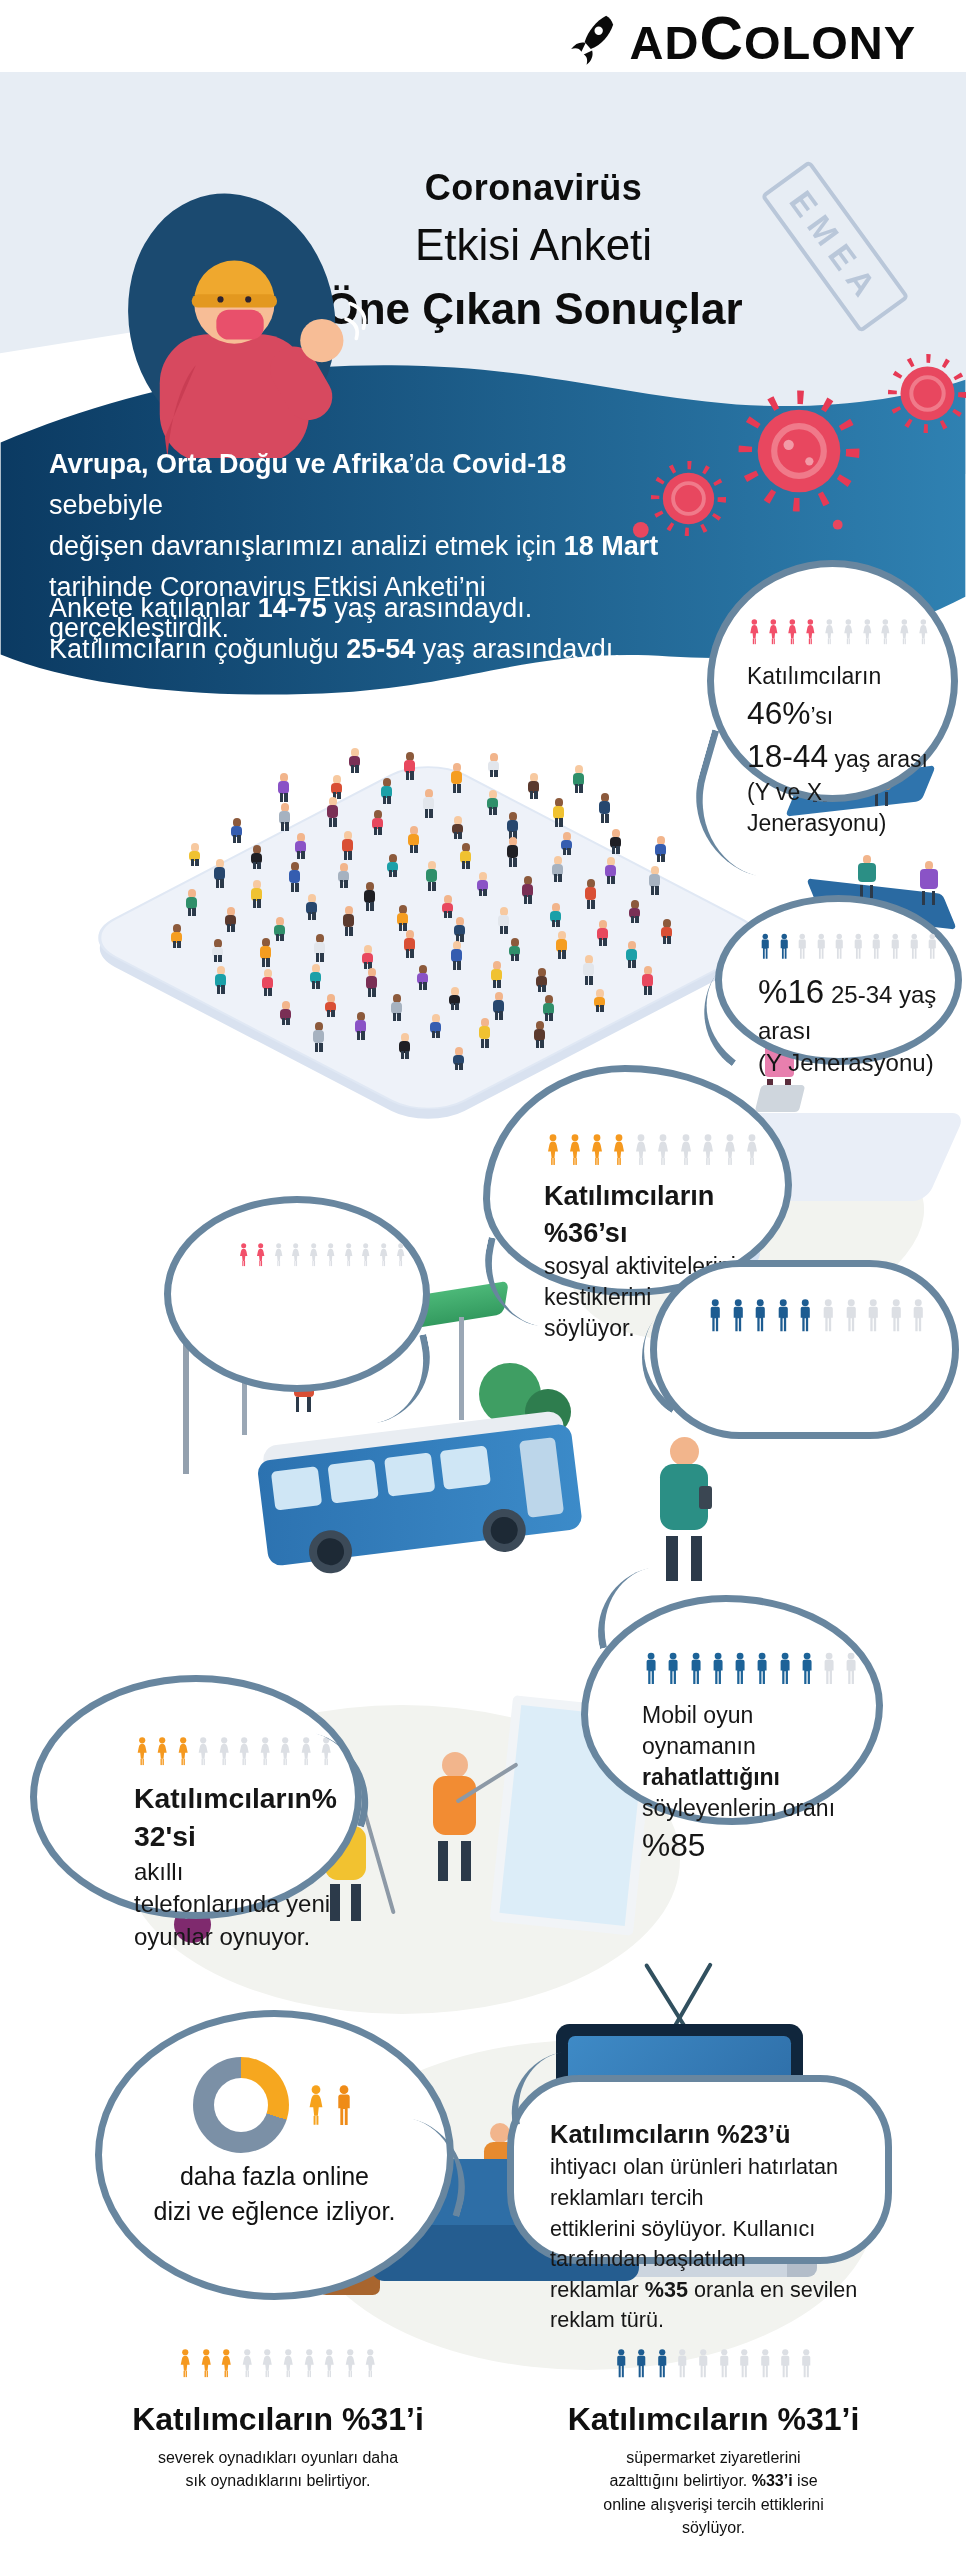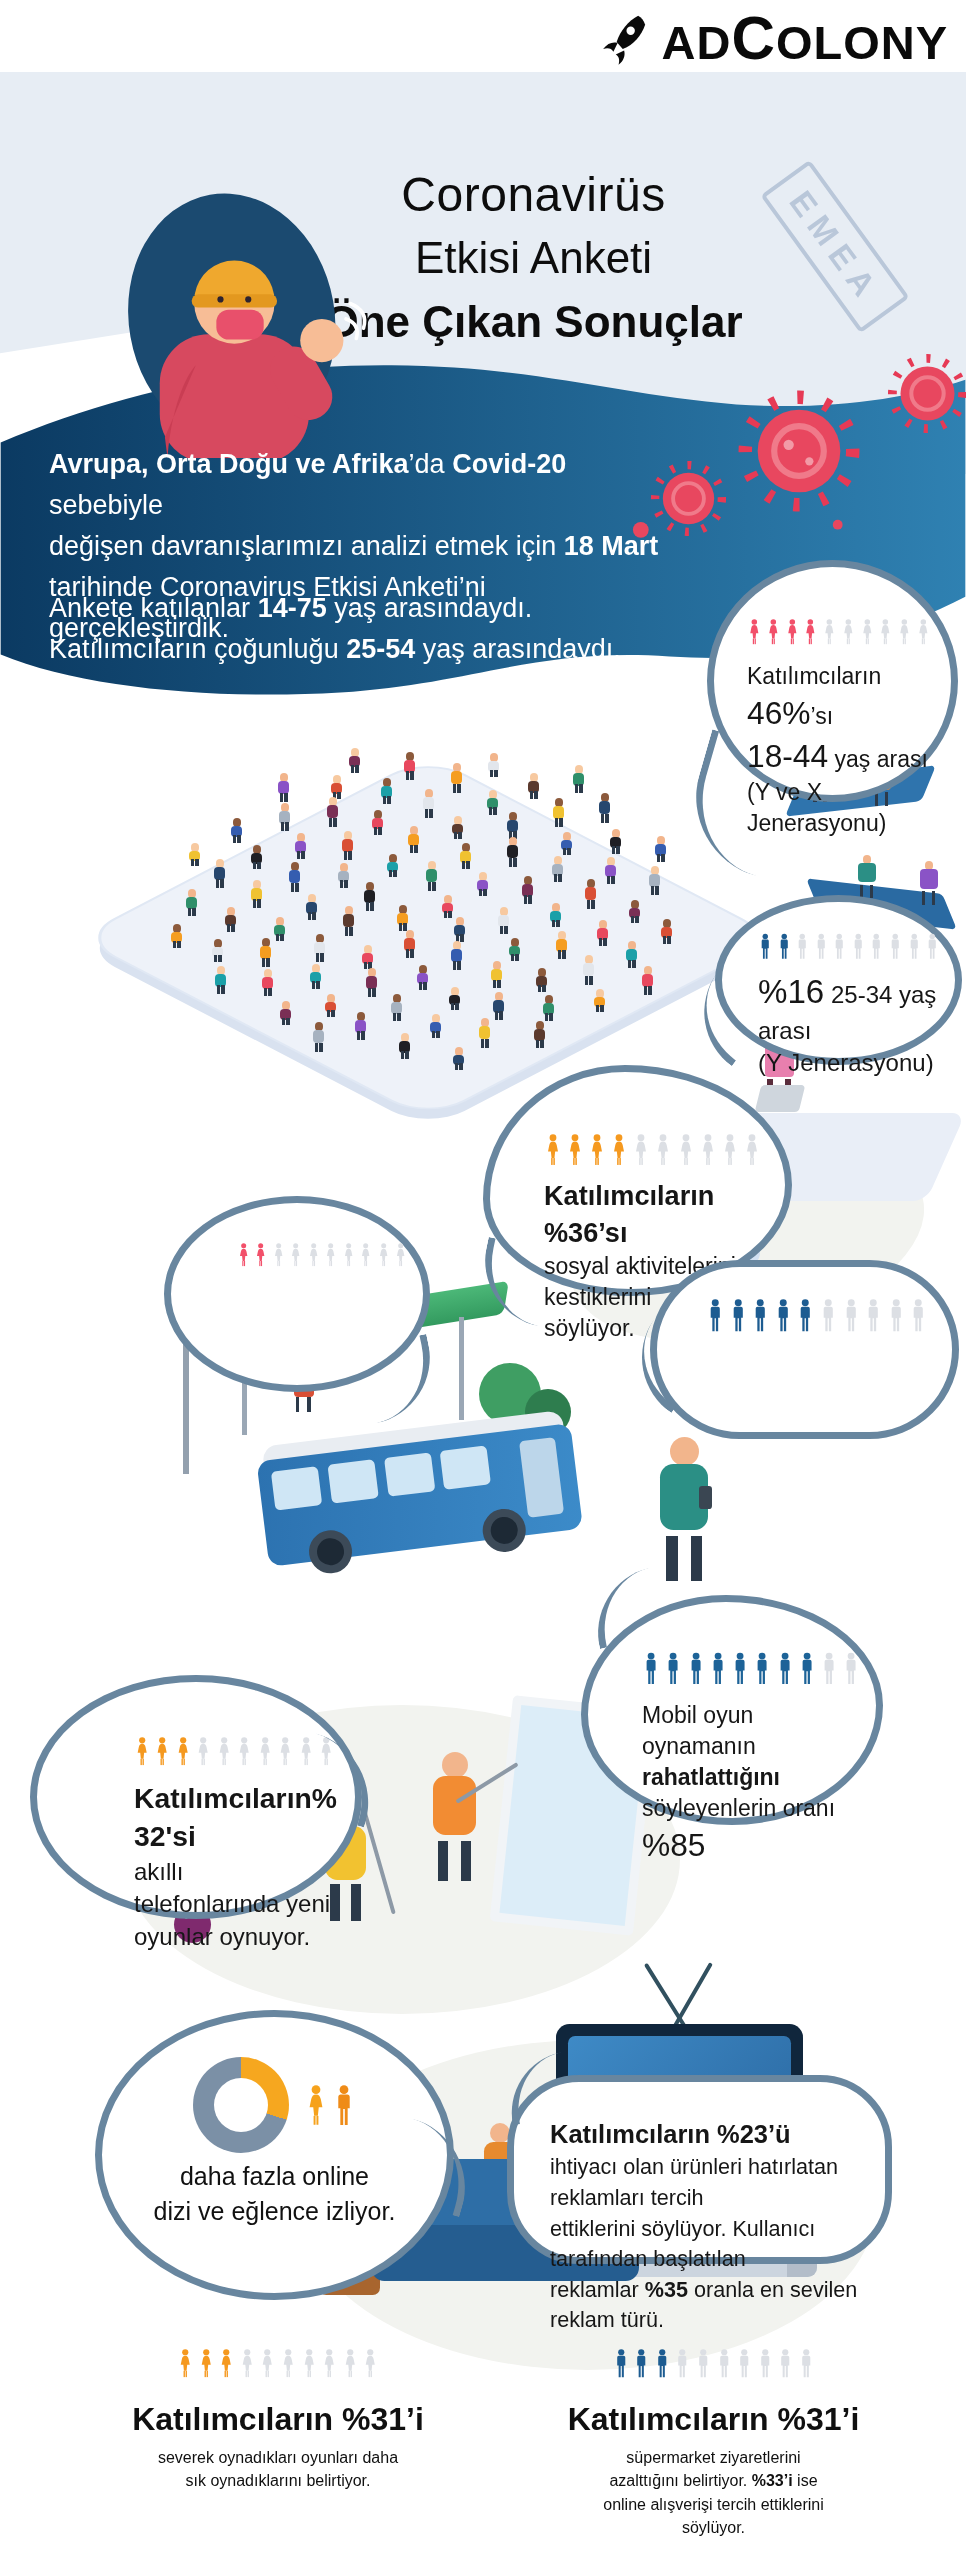--- a/index.html
+++ b/index.html
@@ -2,32 +2,32 @@
 <html lang="tr" style="font-size:8.2px"><head>
 <meta charset="utf-8">
 <style>
   *{margin:0;padding:0;box-sizing:border-box}
   html,body{background:#fff}
   body{font-family:"Liberation Sans",sans-serif;color:#111}
   .page{position:relative;width:966px;height:3221px;background:#fff;overflow:hidden}
 
   
   .logo{position:absolute;display:flex;align-items:center;gap:7.2px;color:#0a0a0a}
-  .logo-header{top:14.4px;right:18px}
+  .logo-header{top:14.4px;right:50px}
   .logo-mark{flex:0 0 auto}
   .logo-text{font-weight:700;letter-spacing:1px;white-space:nowrap}
   .logo-header .logo-text{font-size:47px}
   .logo-text .logo-c{font-size:1.28em;line-height:0}
   .logo-mark .win{fill:#fff}
 
   
   .hero-bg{position:absolute;top:72px;left:0;width:966px;height:402px;background:#e7edf4}
   .white-wedge{position:absolute;top:336px;left:-31px;width:289px;height:124px;background:#fff;border-radius:0 113px 20.6px 0;transform:rotate(-9deg)}
   .hero-title{position:absolute;left:317px;top:167px;width:433px;text-align:center;color:#0d0d0d;z-index:4}
-  .hero-title .t1{font-size:48px;font-weight:400;letter-spacing:0.5px}
+  .hero-title .t1{font-size:36px;font-weight:700;letter-spacing:0.5px}
   .hero-title .t2{font-size:44px;font-weight:500;margin-top:11.3px}
   .hero-title .t3{font-size:44px;font-weight:700;margin-top:13.4px}
   .stamp{position:absolute;left:750px;top:216px;width:170px;height:61px;border:4.6px solid #b5c3d7;border-radius:5.2px;color:#b5c3d7;font-size:33px;font-weight:700;letter-spacing:8.2px;display:flex;align-items:center;justify-content:center;transform:rotate(54deg);opacity:.9;z-index:3}
 
   
   .hero-person{position:absolute;left:62px;top:149px;z-index:5}
 
   
   .band{position:absolute;top:355px;left:0;z-index:2}
   .band-text{position:absolute;left:49px;z-index:6;color:#fff;font-size:27px;line-height:1.52;white-space:pre-line;width:613px}
@@ -206,21 +206,21 @@
 
   <svg class="band" width="966" height="355" viewBox="0 0 1875 690">
     <defs>
       <linearGradient id="bandg" x1="0" y1="0" x2="1" y2="0">
         <stop offset="0" stop-color="#0b3a62"></stop>
           <stop offset="1" stop-color="#2f81b2"></stop>
       </linearGradient>
     </defs>
     <path d="M0,170 C240,70 480,18 760,20 C1040,22 1200,78 1430,96 C1600,108 1760,86 1875,48 L1875,470 C1700,560 1520,600 1300,586 C1040,568 920,640 660,656 C420,670 160,648 0,582 Z" fill="url(#bandg)"></path>
   </svg>
-  <p class="band-text band-p1"><span class="b">Avrupa, Orta Doğu ve Afrika</span><span>’da </span><span class="b">Covid-20</span><span> sebebiyle
+  <p class="band-text band-p1"><span class="b">Avrupa, Orta Doğu ve Afrika</span><span>’da </span><span class="b">Covid-18</span><span> sebebiyle
 değişen davranışlarımızı analizi etmek için </span><span class="b">18 Mart</span><span>
 tarihinde Coronavirus Etkisi Anketi’ni gerçekleştirdik.</span></p>
   <p class="band-text band-p2"><span>Ankete katılanlar </span><span class="b">14-75</span><span> yaş arasındaydı.
 Katılımcıların çoğunluğu </span><span class="b">25-54</span><span> yaş arasındaydı.</span></p>
 
   <svg class="virus" style="left:737px;top:389px" width="124" height="124" viewBox="0 0 120 120">
       <g transform="translate(60,60)">
         <circle r="52" fill="none" stroke="#e63a55" stroke-width="13" stroke-dasharray="6 21"></circle>
         <circle r="40" fill="#e8475f"></circle>
         <circle r="24" fill="none" stroke="#f07a8a" stroke-width="6"></circle>

